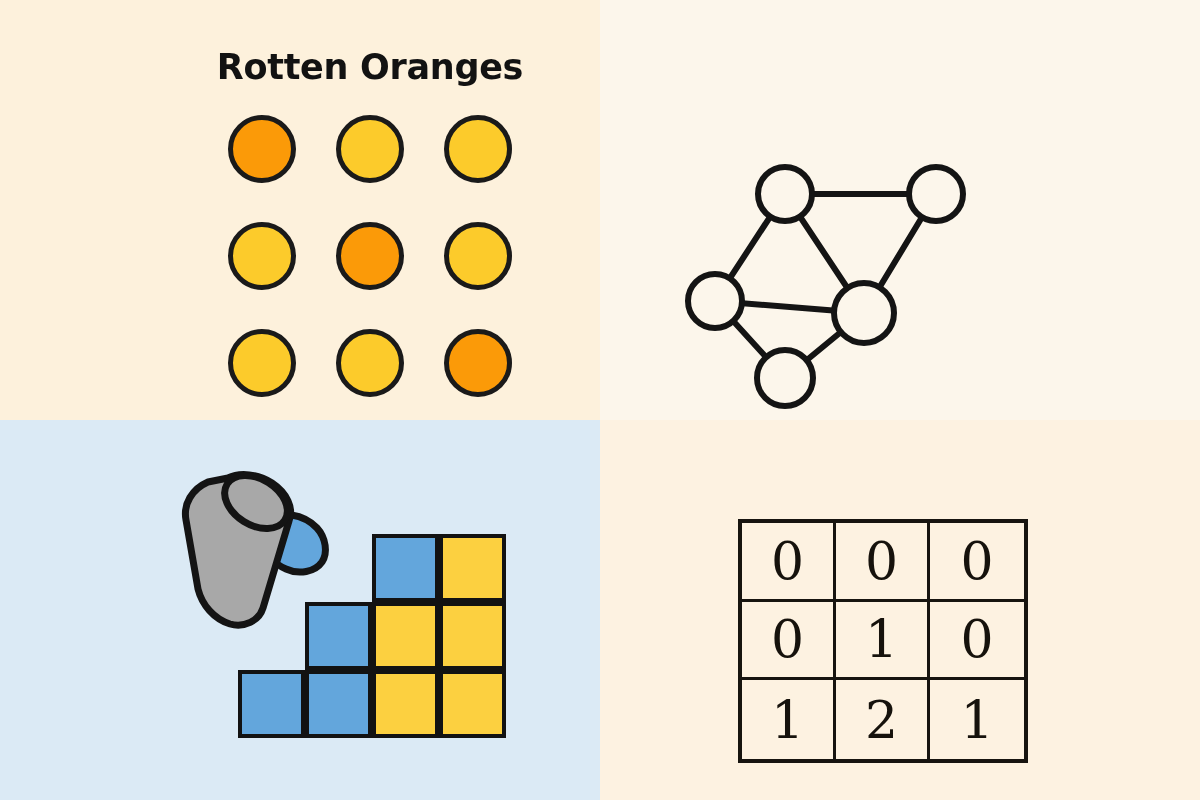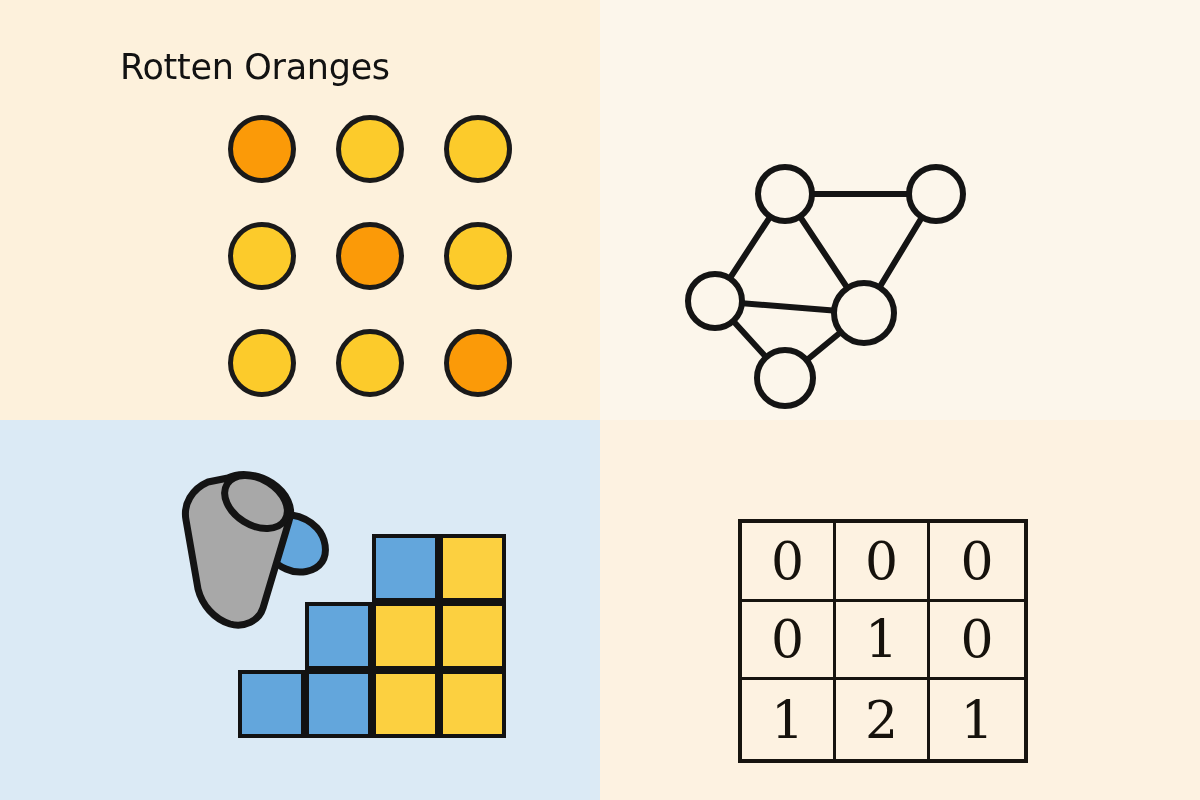--- a/index.html
+++ b/index.html
@@ -18,21 +18,22 @@
     position: absolute;
     overflow: hidden;
   }
   #panel-rotten-oranges  { left: 0;     top: 0;     width: 600px; height: 420px; background: #FDF1DC; }
   #panel-cycle-detection { left: 600px; top: 0;     width: 600px; height: 420px; background: #FCF6EB; }
   #panel-flood-fill      { left: 0;     top: 420px; width: 600px; height: 380px; background: #DBEAF5; }
   #panel-zero-one-matrix { left: 600px; top: 420px; width: 600px; height: 380px; background: #FDF2E1; }
 
   .panel-title {
     position: absolute;
-    font-weight: 400;
+    text-align: center;
+    font-weight: 700;
     color: #121212;
     line-height: 1.14;
     letter-spacing: -0.3px;
     white-space: pre-line;
     font-family: "DejaVu Sans", sans-serif;
   }
 
   
   #title-rotten-oranges {
     left: 120px; top: 48px; width: 500px;

